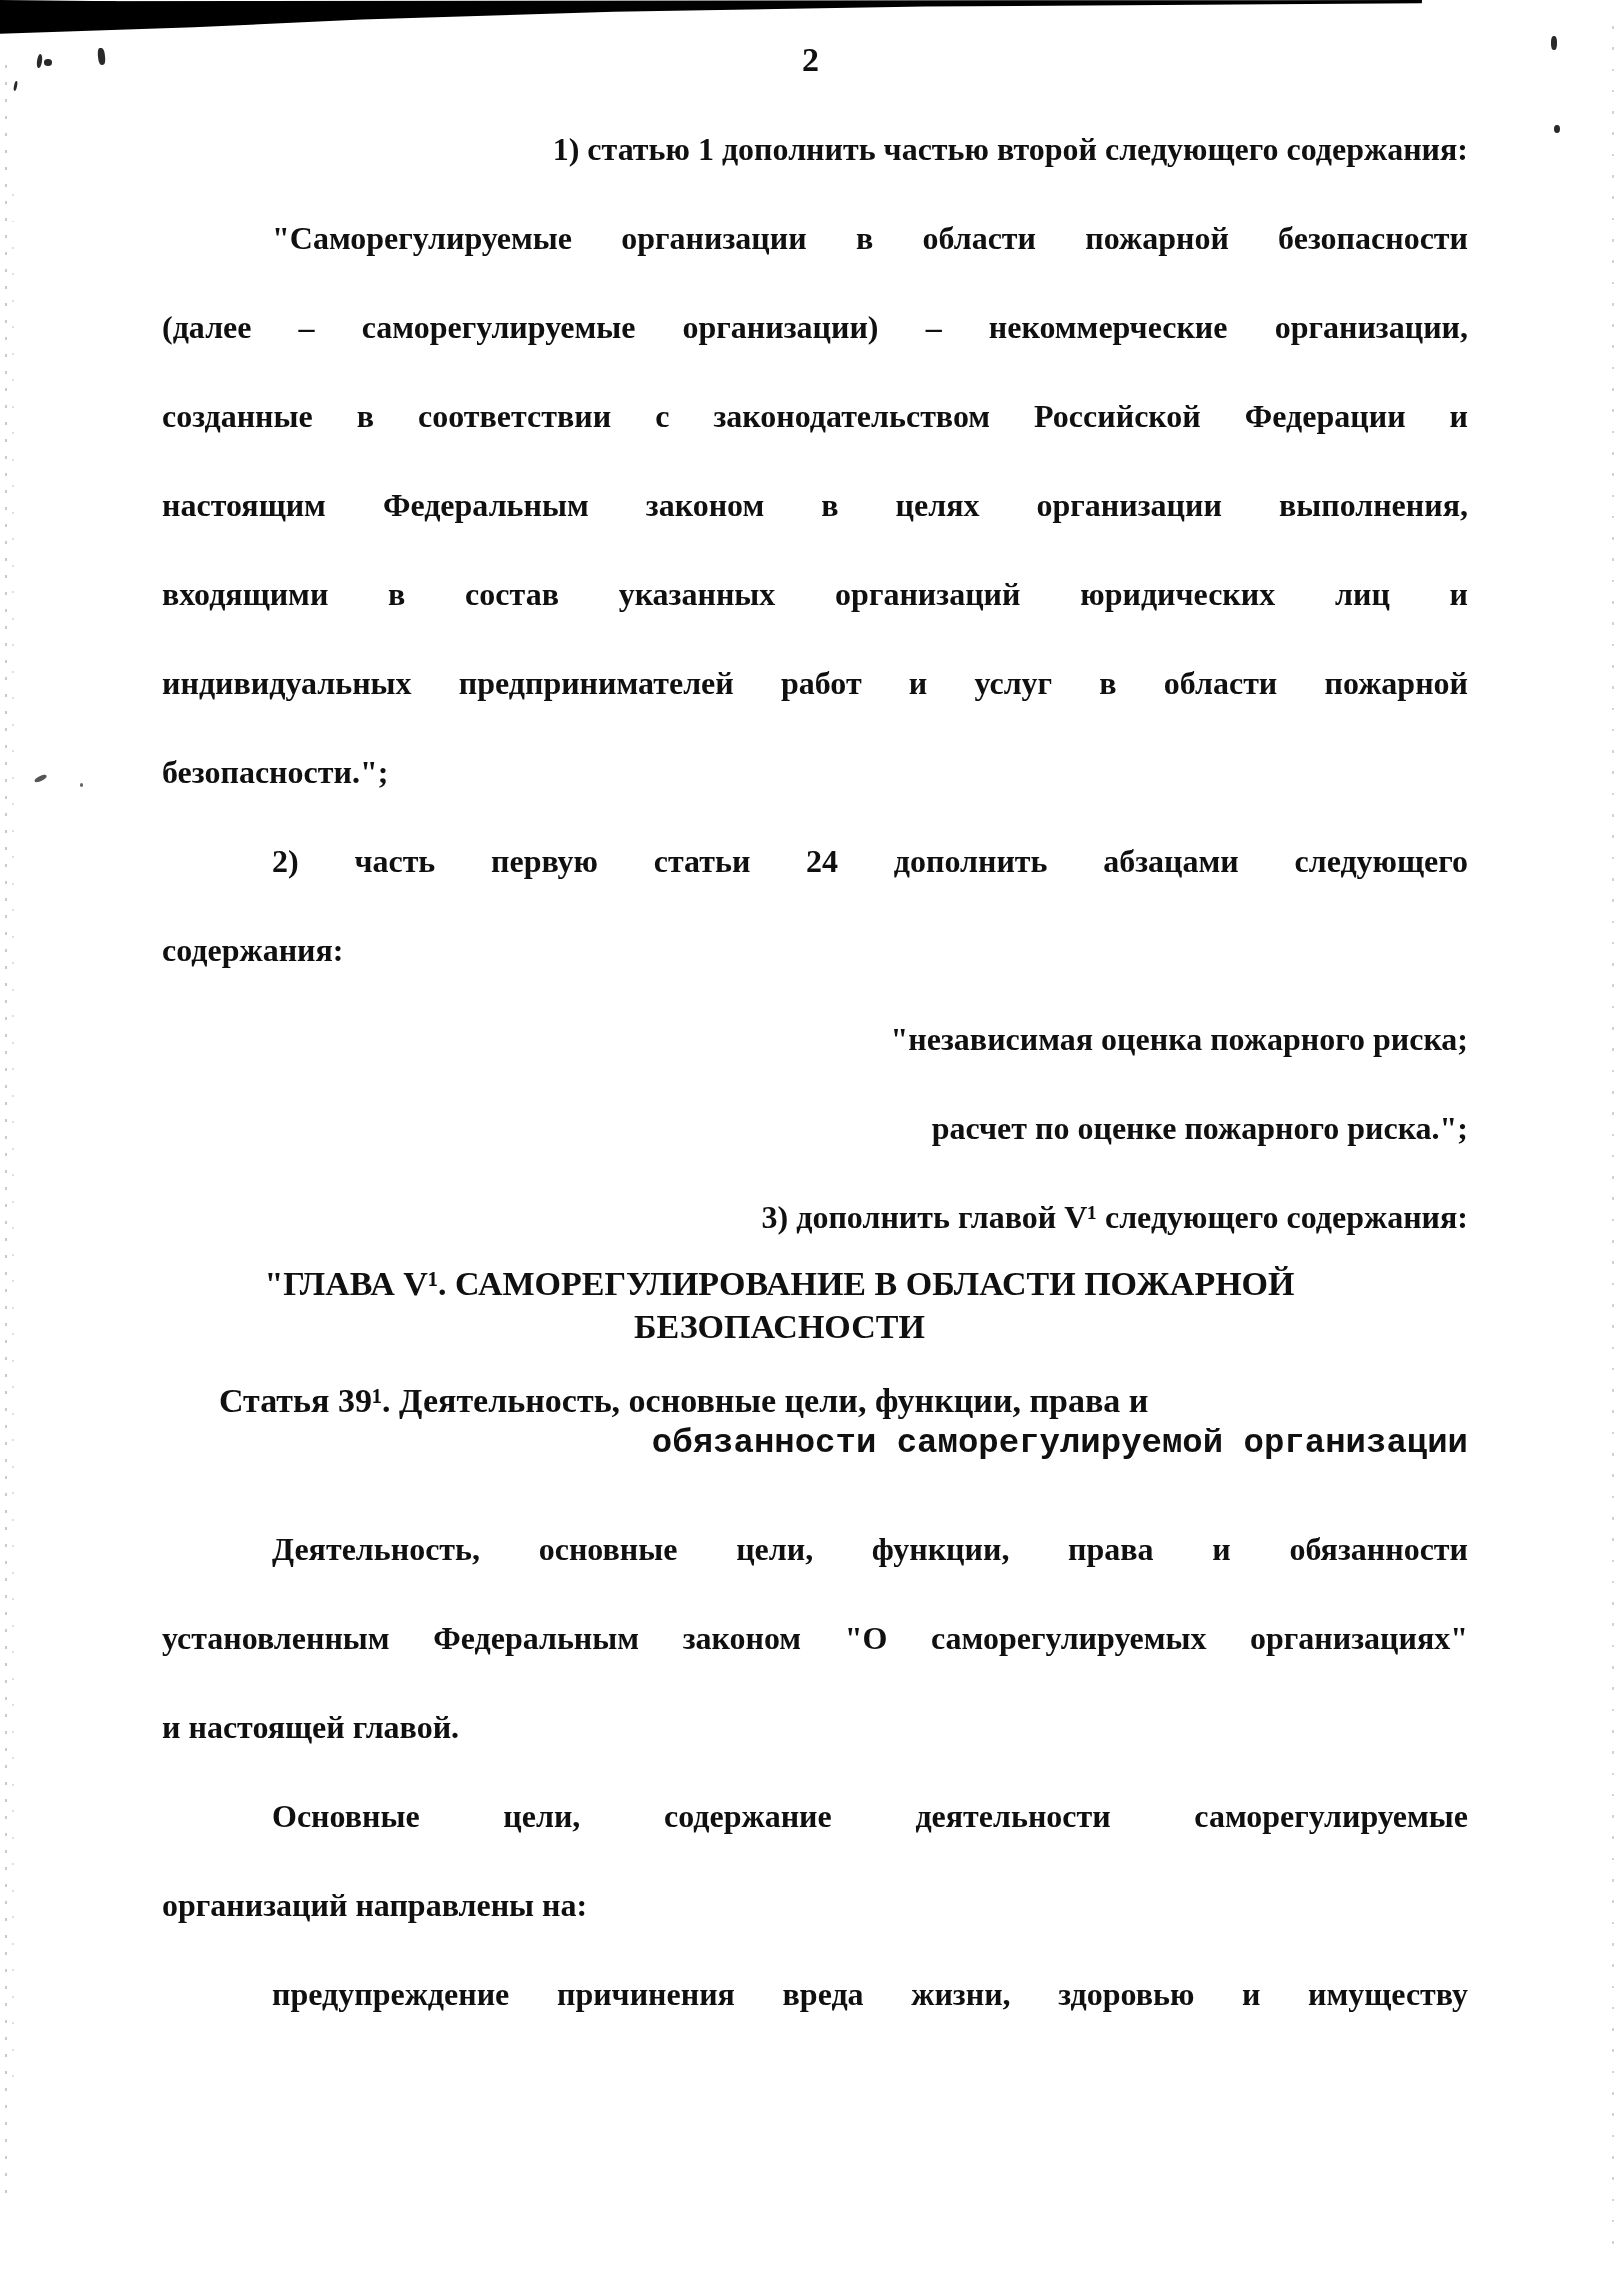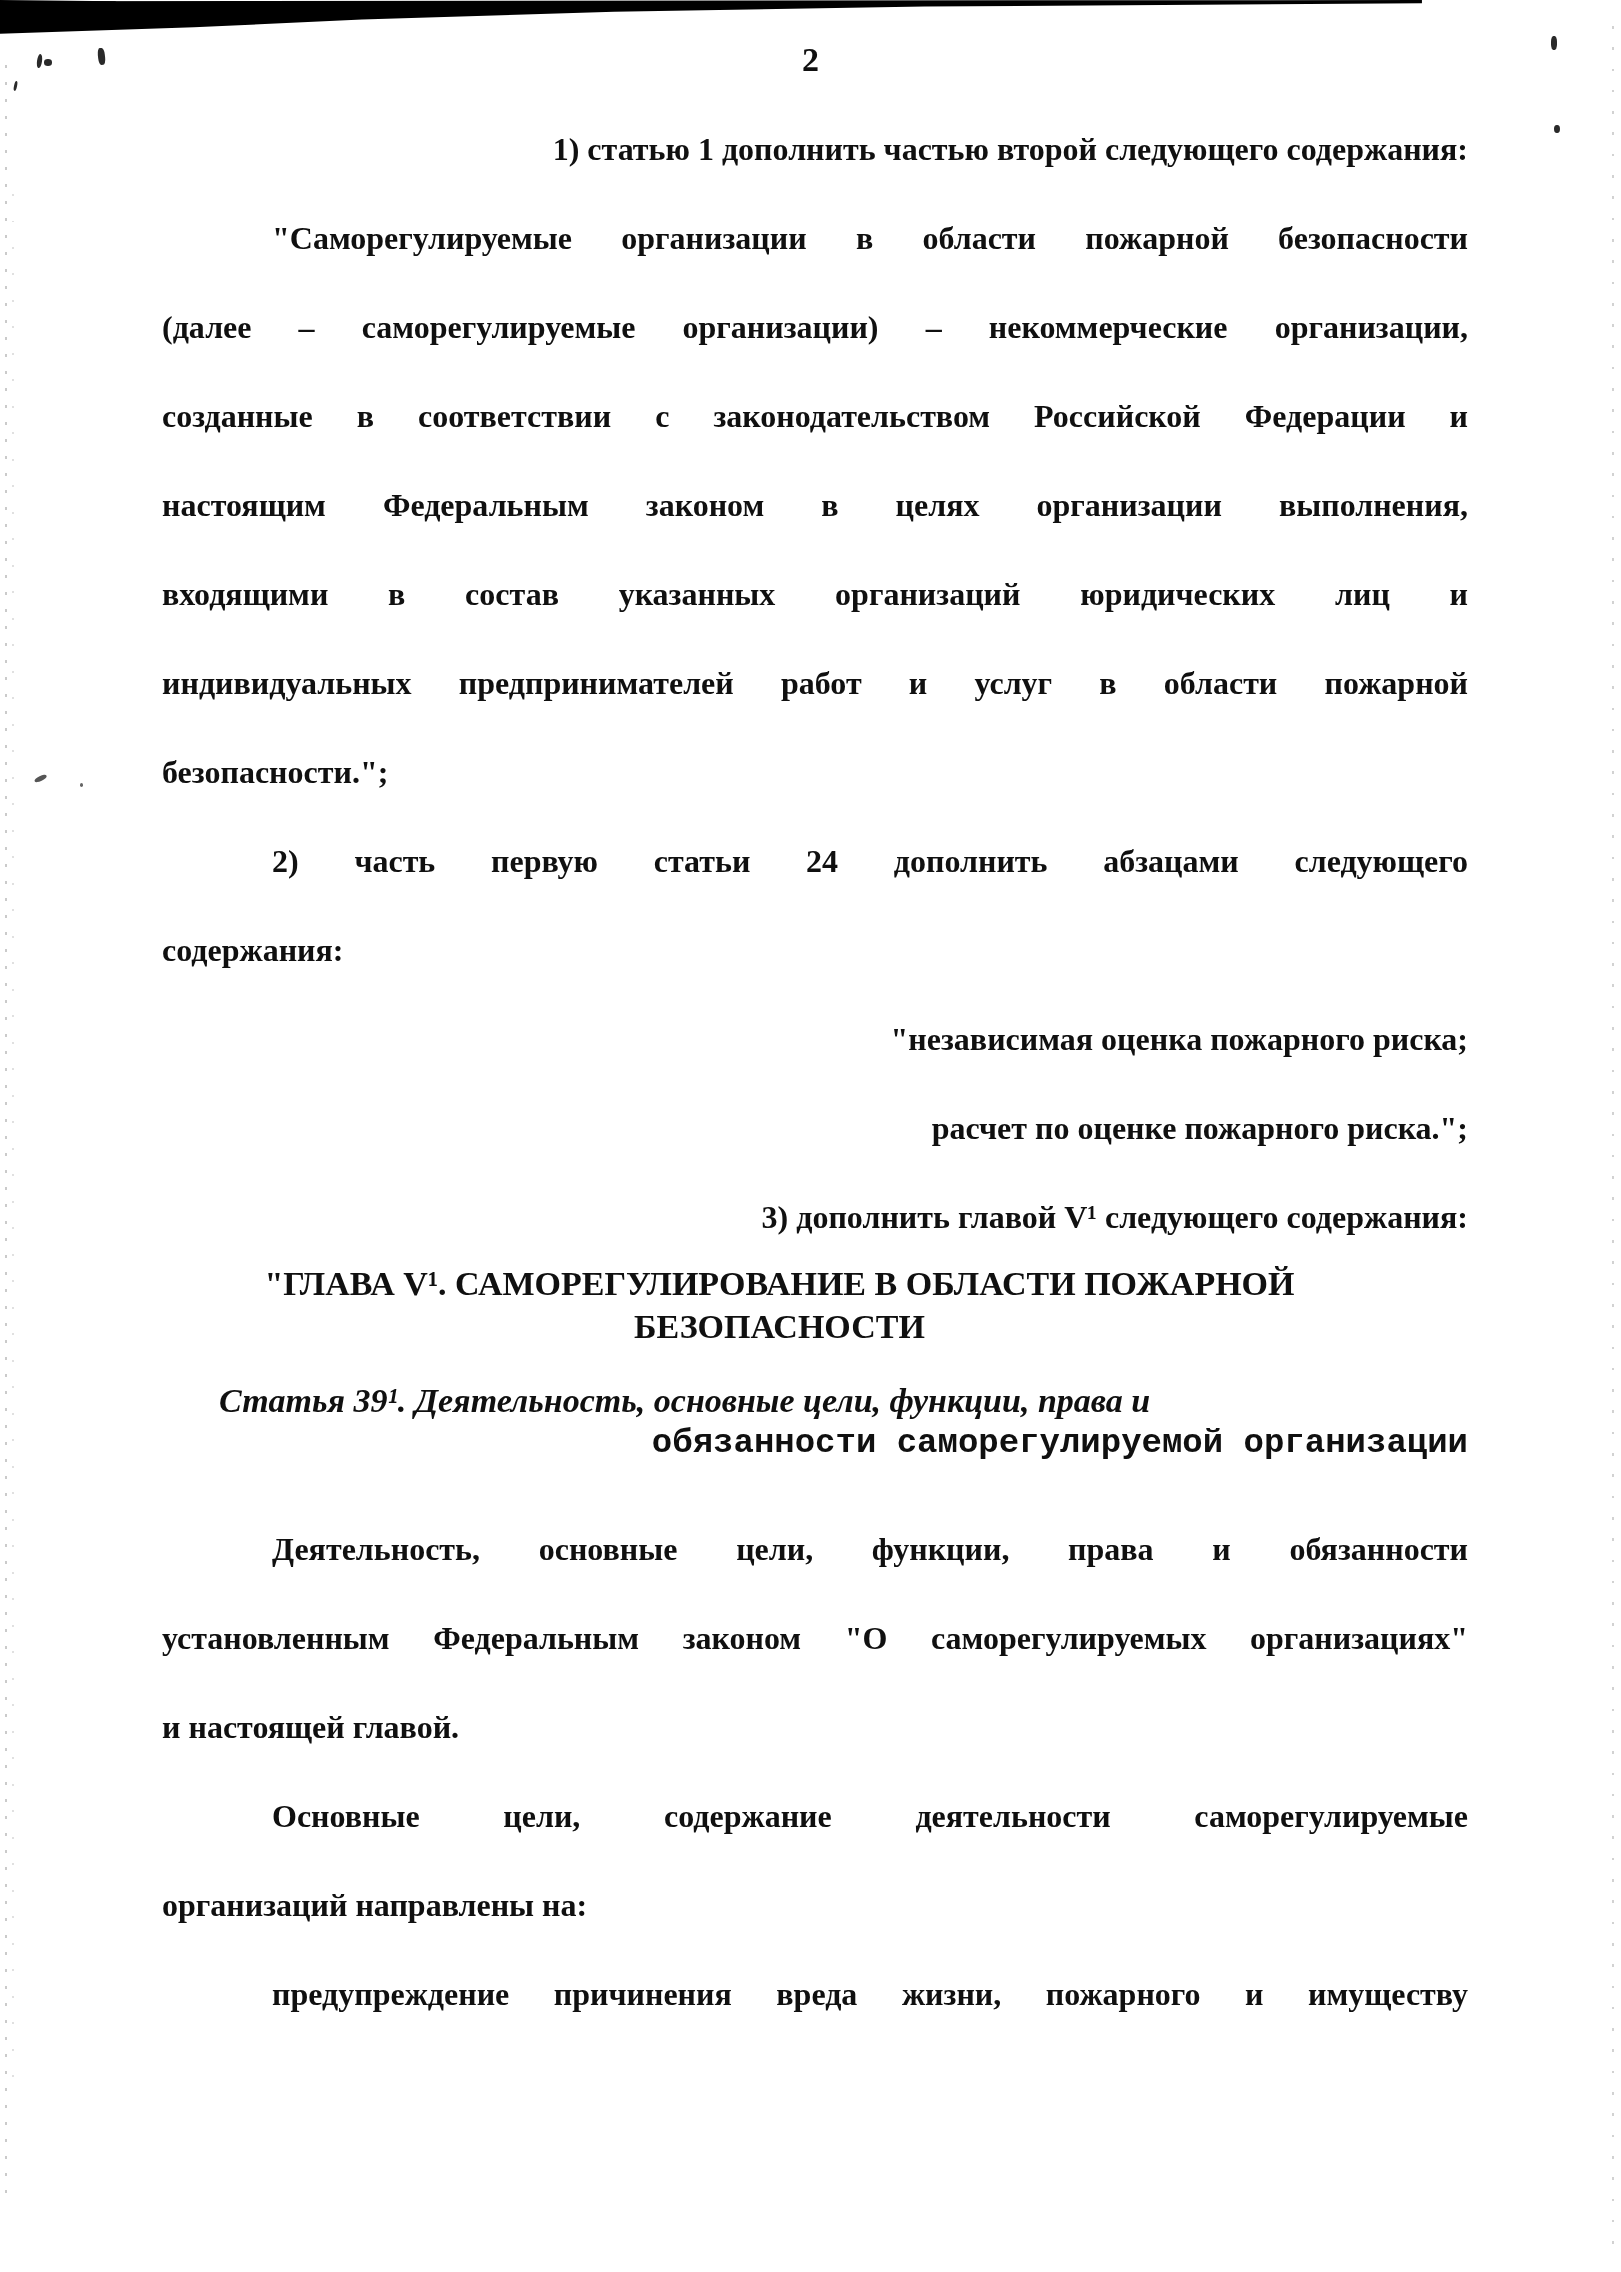--- a/index.html
+++ b/index.html
@@ -30,21 +30,21 @@
   .pageno{position:absolute;left:0;right:0;top:41px;text-align:center;
           font-size:34px;font-weight:bold;}
 
   
   .content{position:absolute;left:162px;top:105px;width:1306px;font-weight:bold;}
   .line{height:89px;line-height:89px;font-size:32px;white-space:normal;}
   .j{text-align:justify;text-align-last:justify;-moz-text-align-last:justify;text-justify:inter-word;}
   .ind{text-indent:110px;text-align:right;}
   .h{height:43px;line-height:43px;font-size:34px;}
   .hc{text-align:center;padding-right:71px;}
-  .st1{padding-left:57px;font-style:italic;}
+  .st1{padding-left:57px;}
   .st2{text-align:right;padding-left:97px;font-family:Liberation Mono, monospace;}
   .hm{margin-top:31px;}
   .bm{margin-top:40px;}
 </style>
 </head>
 <body>
 
 <div class="sheet">
 
   <svg class="top-band" viewBox="0 0 2508 60" preserveAspectRatio="none">
@@ -81,16 +81,16 @@
     <div class="line ind">3) дополнить главой V¹ следующего содержания:</div>
     <div class="line h hc">"ГЛАВА V¹. САМОРЕГУЛИРОВАНИЕ В ОБЛАСТИ ПОЖАРНОЙ</div>
     <div class="line h hc">БЕЗОПАСНОСТИ</div>
     <div class="line h st1 hm">Статья 39¹. Деятельность, основные цели, функции, права и</div>
     <div class="line h st2">обязанности саморегулируемой организации</div>
     <div class="line ind j bm">Деятельность, основные цели, функции, права и обязанности</div>
     <div class="line j">установленным Федеральным законом "О саморегулируемых организациях"</div>
     <div class="line">и настоящей главой.</div>
     <div class="line ind j">Основные цели, содержание деятельности саморегулируемые</div>
     <div class="line">организаций направлены на:</div>
-    <div class="line ind j">предупреждение причинения вреда жизни, пожарного и имуществу</div>
+    <div class="line ind j">предупреждение причинения вреда жизни, здоровью и имуществу</div>
   </div>
 </div>
 
 
 </body></html>

